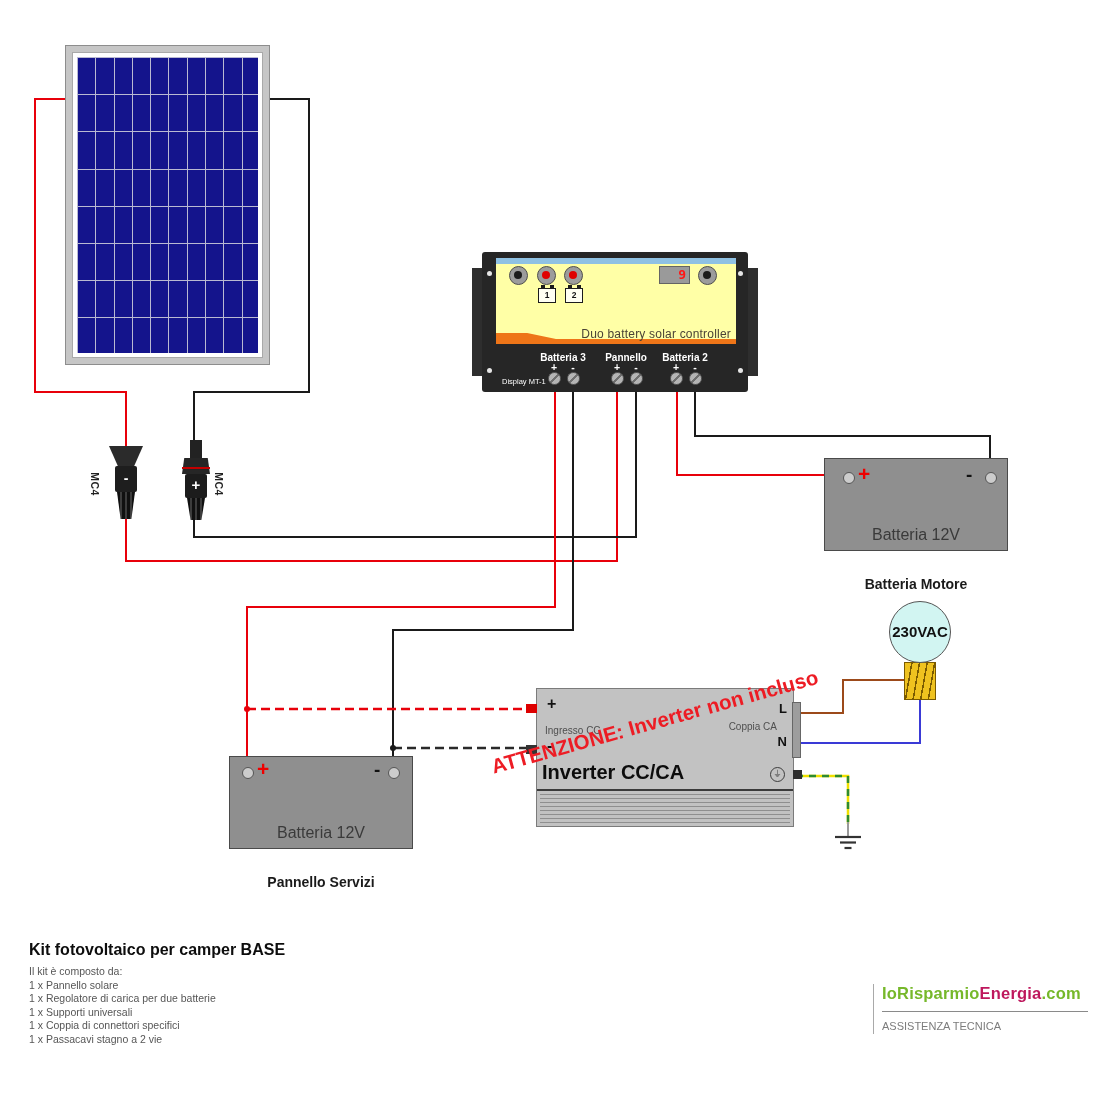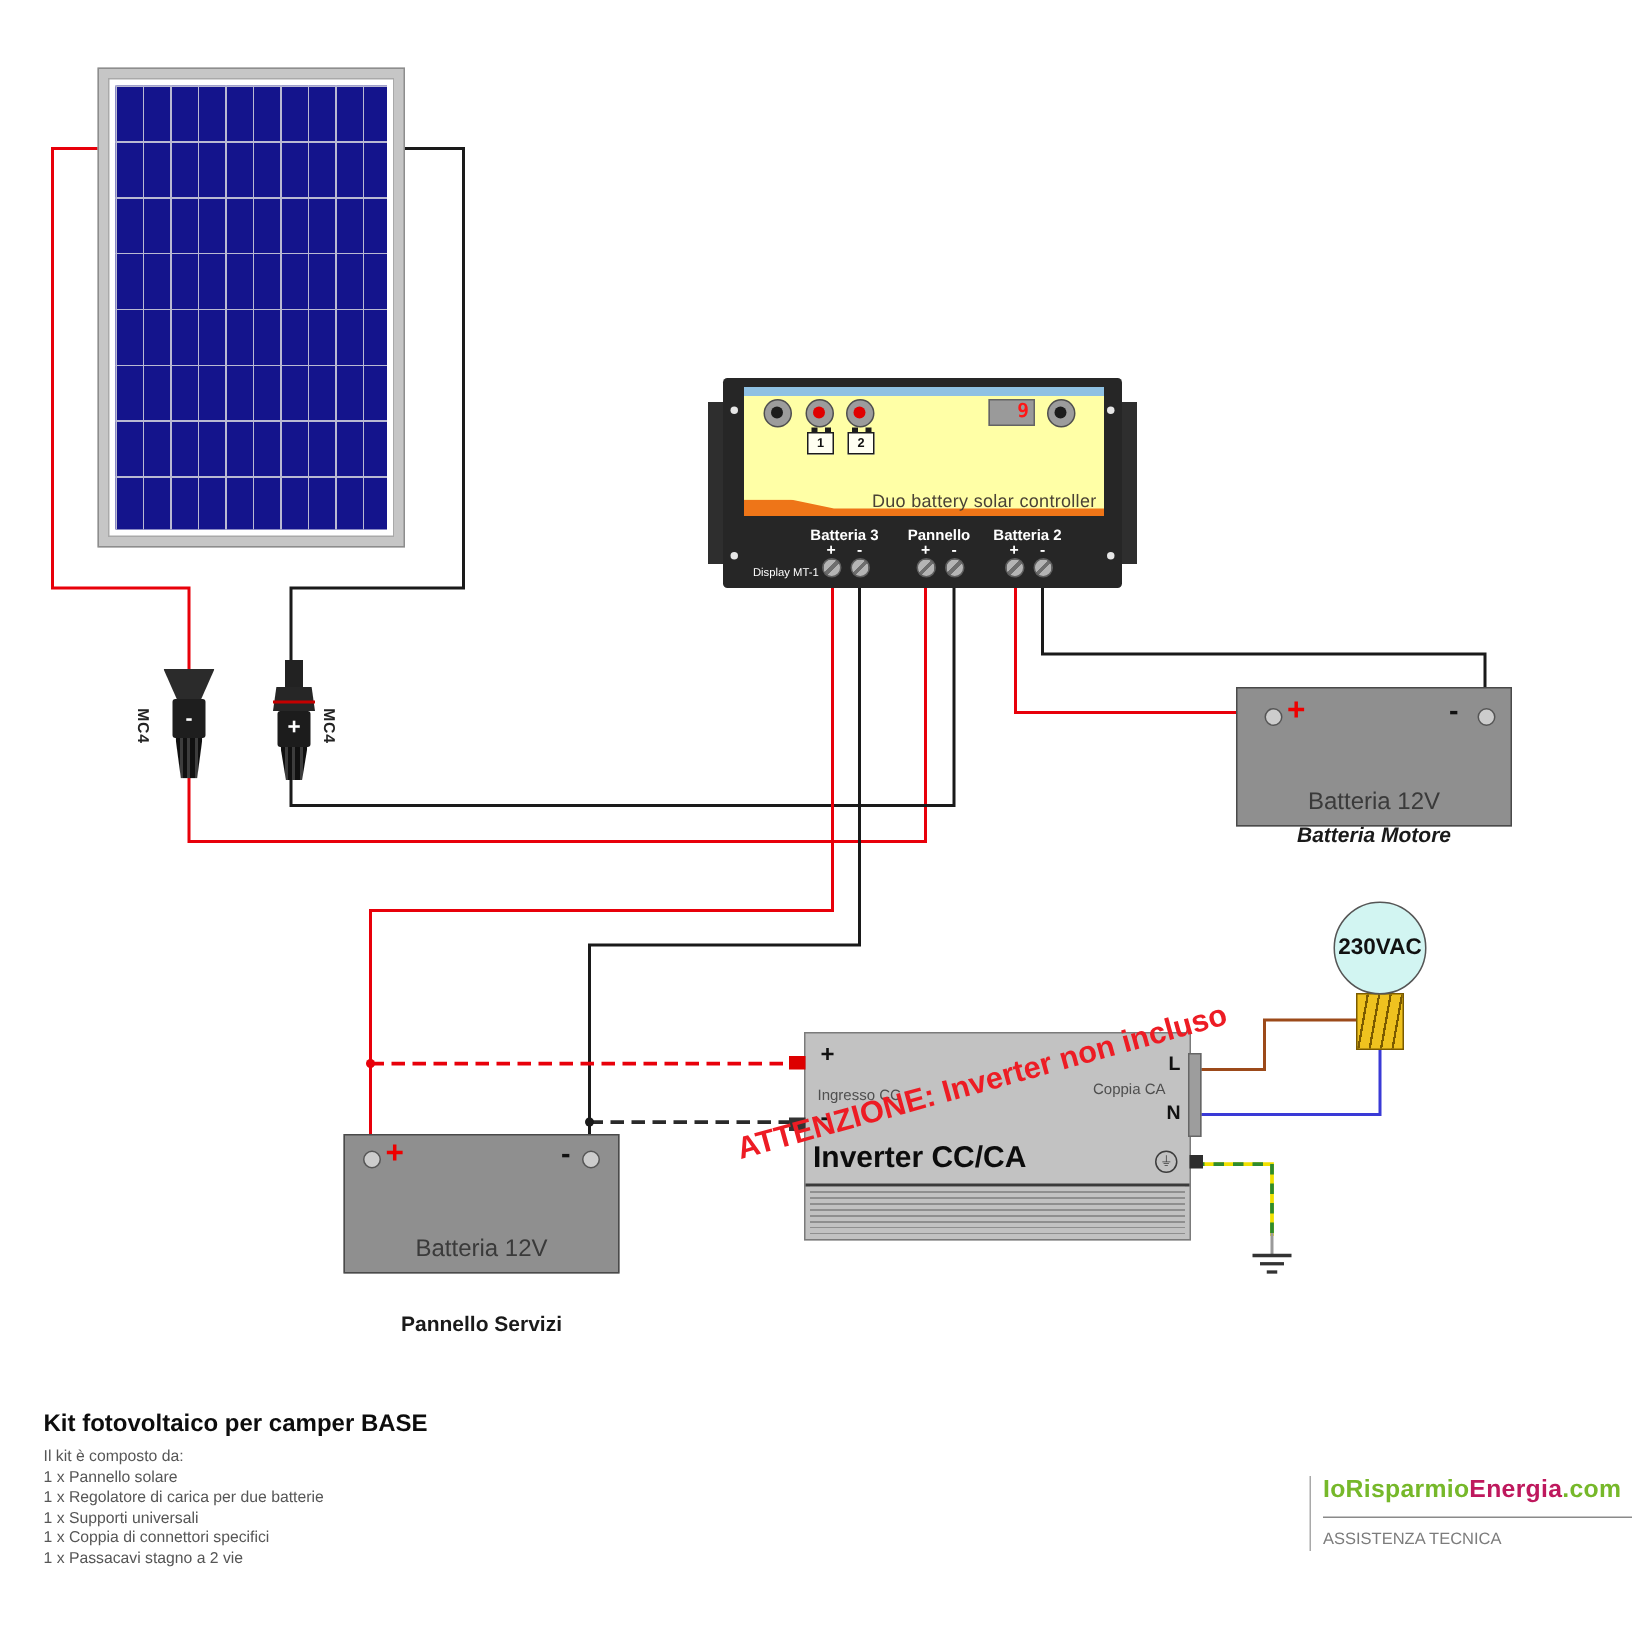--- a/index.html
+++ b/index.html
@@ -219,21 +219,21 @@
     </div>
   </div>
 
   <div class="comp battery" style="left:824px;top:458px;">
     <div class="term" style="left:18px;top:13px;"></div>
     <span class="batt-plus" style="left:33px;top:3px;">+</span>
     <span class="batt-minus" style="left:141px;top:5px;">-</span>
     <div class="term" style="left:160px;top:13px;"></div>
     <div class="batt12v">Batteria 12V</div>
   </div>
-  <div class="comp batt-caption" style="left:824px;top:548px;font-style:italic;">Batteria Motore</div>
+  <div class="comp batt-caption" style="left:824px;top:576px;">Batteria Motore</div>
 
   <div class="comp battery" style="left:229px;top:756px;">
     <div class="term" style="left:12px;top:10px;"></div>
     <span class="batt-plus" style="left:27px;top:0px;">+</span>
     <span class="batt-minus" style="left:144px;top:2px;">-</span>
     <div class="term" style="left:158px;top:10px;"></div>
     <div class="batt12v">Batteria 12V</div>
   </div>
   <div class="comp batt-caption" style="left:229px;top:874px;">Pannello Servizi</div>
 

